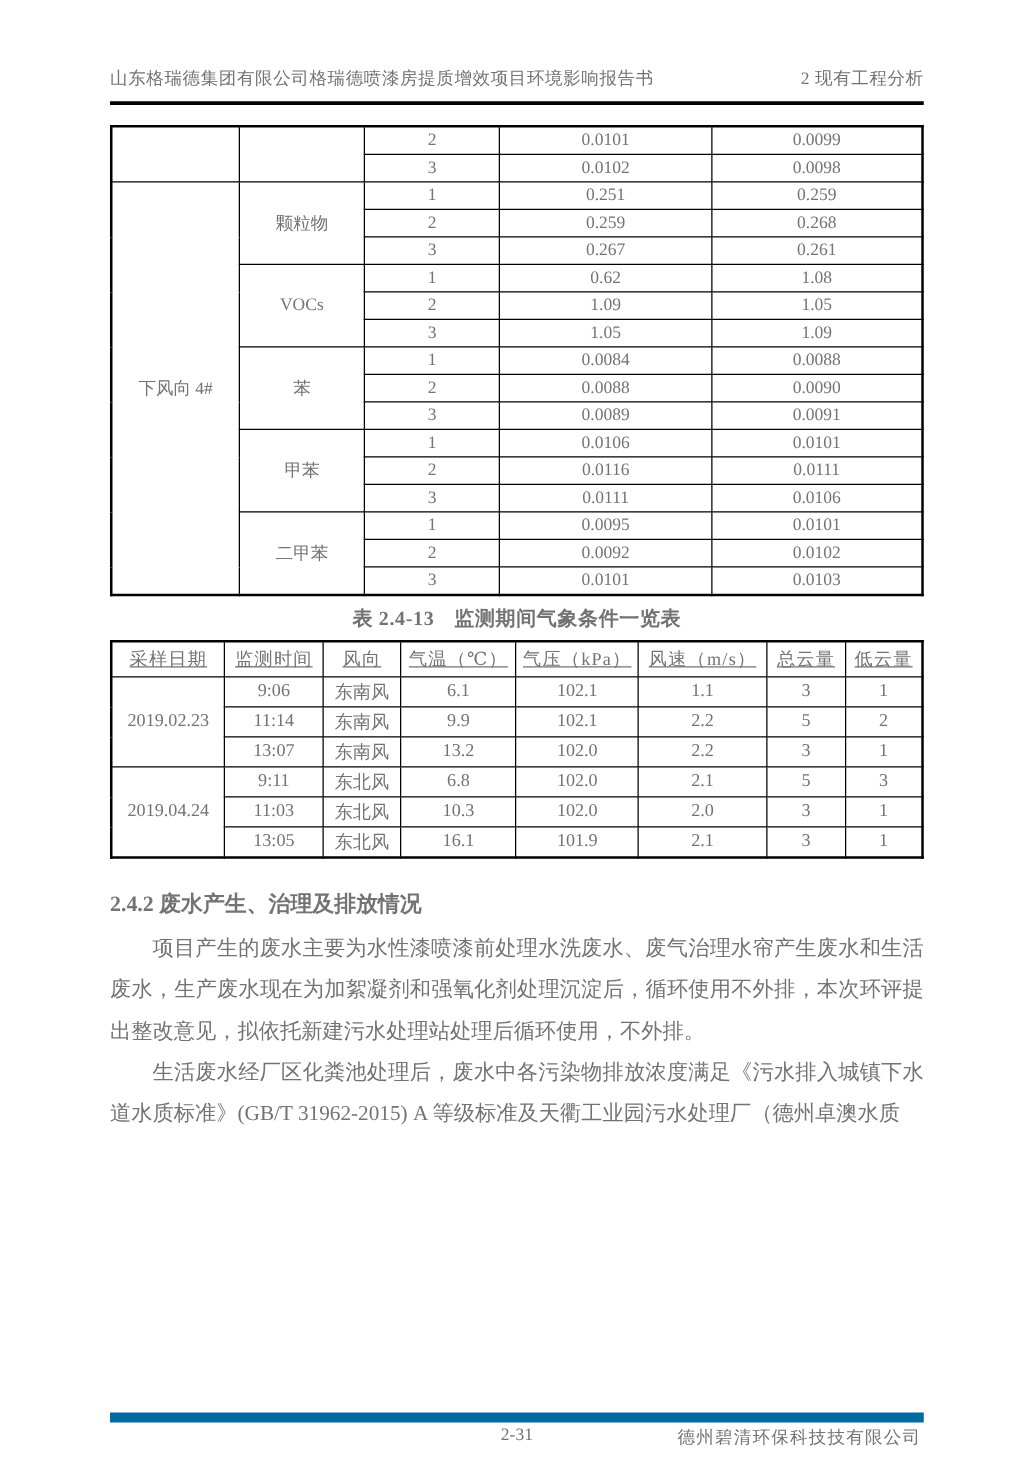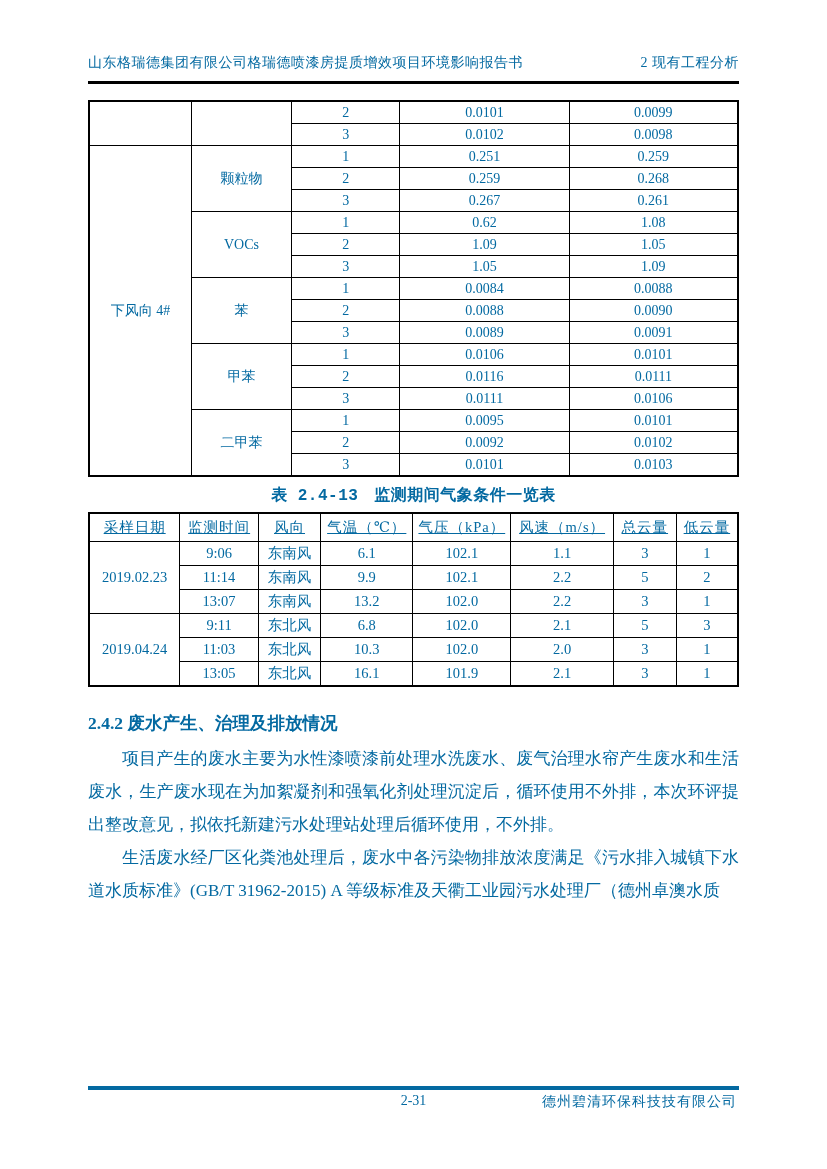--- a/index.html
+++ b/index.html
@@ -1,18 +1,18 @@
 <!DOCTYPE html>
 <html><head>
 <meta charset="utf-8">
 <style>
   html,body{margin:0;padding:0;background:#e9e9e9;}
   .page{
     position:relative;width:827px;height:1169px;background:#ffffff;
-    font-family:"Liberation Serif","DejaVu Serif",serif;color:#0369a1;
+    font-family:"Liberation Serif","DejaVu Serif",serif;color:#737373;
     margin:0 auto;overflow:hidden;
   }
   
   .hdr{
     position:absolute;top:54px;left:88px;width:651px;
     display:flex;justify-content:space-between;align-items:flex-end;
     font-size:14px;letter-spacing:.5px;
     border-bottom:3px solid #000;padding-bottom:9px;
   }
   
@@ -20,39 +20,39 @@
   table{border-collapse:collapse;width:100%;table-layout:fixed;}
   td{border:1px solid #000;text-align:center;vertical-align:middle;
      font-size:14px;padding:0 2px;overflow:hidden;white-space:nowrap;}
   .t1{border:2px solid #000;}
   .t1 td{height:21px;}
   .t2{border:2px solid #000;margin-top:0;}
   .t2 td{height:23px;font-size:14.5px;}
   .t2 tr.head td{height:27px;letter-spacing:1px;text-decoration:underline;}
   .caption{
     text-align:center;font-weight:700;font-size:16px;
-    margin:8px 0 6px;letter-spacing:.5px;font-family:Liberation Mono, monospace;
+    margin:8px 0 6px;letter-spacing:.5px;
   }
   .caption .cap-label{margin-right:1em;}
   
   .para{
     font-size:17px;line-height:33px;text-align:justify;
     text-indent:2em;margin:0;overflow:hidden;
   }
   .para.l5{max-height:165px;margin-top:8px;}
   .para.l3{max-height:99px;}
   .para.l2{max-height:66px;}
   .sec-heading{
     font-size:17.5px;font-weight:700;margin:23px 0 5px;
     line-height:27px;
   }
   
   .ftr{
-    position:absolute;top:1086px;left:88px;width:651px;
-    border-top:4px solid #0369a1;font-size:14px;height:24px;
+    position:absolute;top:1130px;left:88px;width:651px;
+    border-top:8px solid #0369a1;font-size:14px;height:24px;
   }
   .ftr .page-num{position:absolute;left:0;right:0;top:3px;text-align:center;}
   .ftr .company{position:absolute;right:2px;top:3px;letter-spacing:1px;}
 </style>
 </head>
 <body>
 
 <div class="page">
 
   <div class="hdr">

